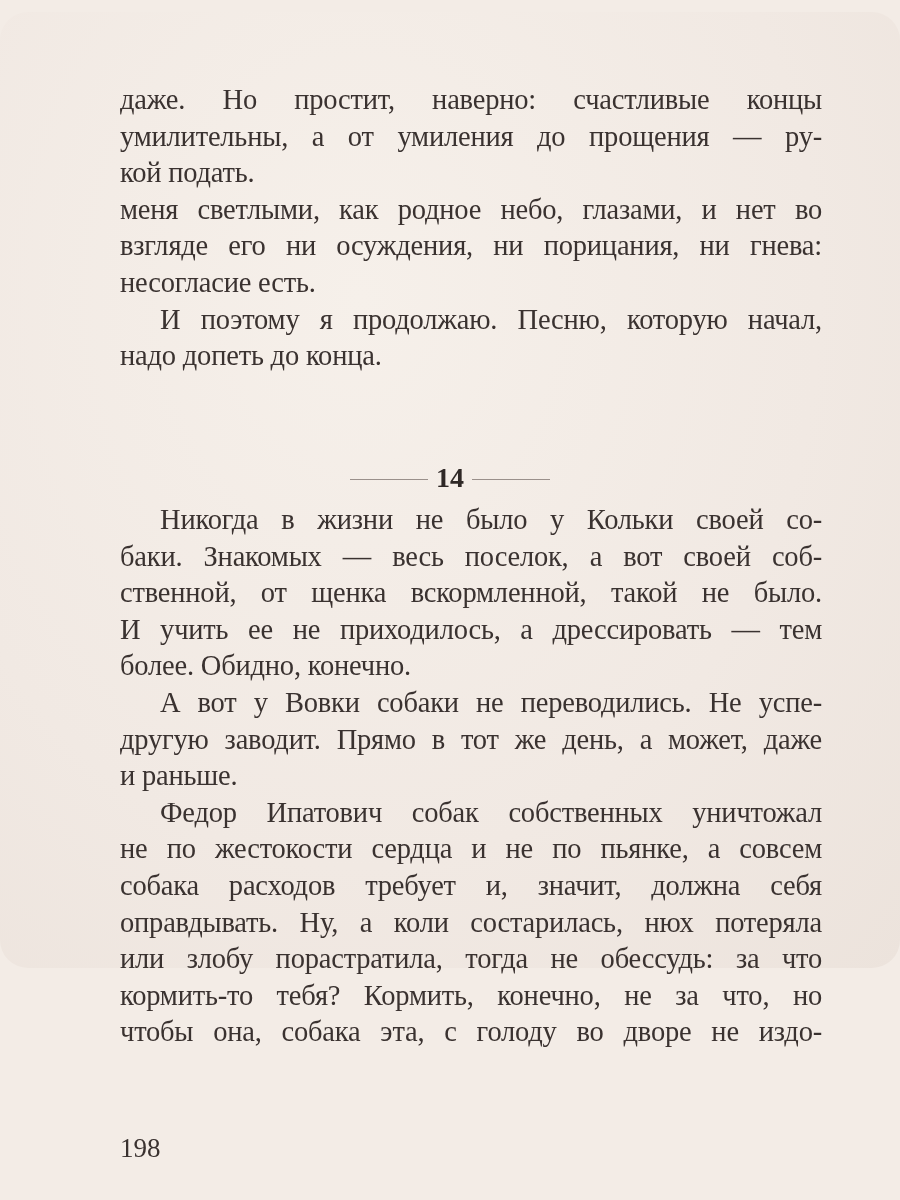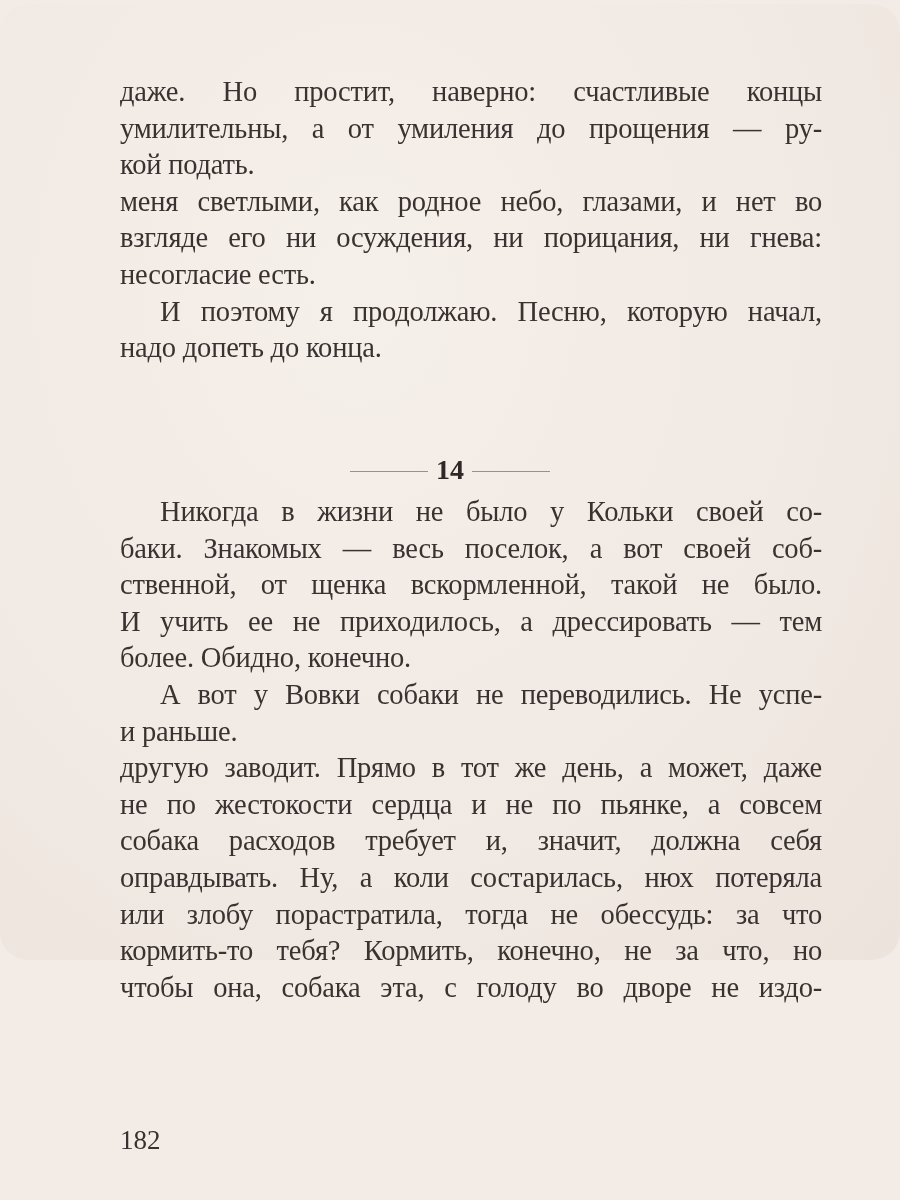--- a/index.html
+++ b/index.html
@@ -4,21 +4,21 @@
 <style>
   html, body { margin: 0; padding: 0; }
   body {
     width: 900px; height: 1200px; overflow: hidden;
     background: #f3ece6;
     font-family: "Liberation Serif", "DejaVu Serif", serif;
     color: #3a3230;
     position: relative;
   }
   .page {
-    position: absolute; left: 0; top: 4px; width: 900px; height: 956px;
+    position: absolute; left: 0; top: 12px; width: 900px; height: 956px;
     background: radial-gradient(ellipse at 40% 30%, #f6f0ea 0%, #f1e9e3 60%, #ece3dc 100%);
     border-radius: 28px;
   }
   .text-block {
     position: absolute; left: 120px; width: 702px;
     font-size: 28.5px; line-height: 36.6px;
     letter-spacing: -0.2px;
   }
   .line {
     display: block; white-space: nowrap;
@@ -63,26 +63,27 @@
     <span class="rule"></span>
   </div>
 
   <div class="text-block" id="block2">
       <span class="line indent">Никогда в жизни не было у Кольки своей со-</span>
       <span class="line">баки. Знакомых — весь поселок, а вот своей соб-</span>
       <span class="line">ственной, от щенка вскормленной, такой не было.</span>
       <span class="line">И учить ее не приходилось, а дрессировать — тем</span>
       <span class="line last">более. Обидно, конечно.</span>
       <span class="line indent">А вот у Вовки собаки не переводились. Не успе-</span>
+      <span class="line">другую заводит. Прямо в тот же день, а может, даже</span>
       <span class="line last">и раньше.</span>
-      <span class="line">другую заводит. Прямо в тот же день, а может, даже</span>
+      <span class="line indent">Федор Ипатович собак собственных уничтожал</span>
       <span class="line">не по жестокости сердца и не по пьянке, а совсем</span>
       <span class="line">собака расходов требует и, значит, должна себя</span>
       <span class="line">оправдывать. Ну, а коли состарилась, нюх потеряла</span>
       <span class="line">или злобу порастратила, тогда не обессудь: за что</span>
       <span class="line">кормить-то тебя? Кормить, конечно, не за что, но</span>
       <span class="line">чтобы она, собака эта, с голоду во дворе не издо-</span>
     </div>
 
   <div class="footer">
-    <span>182</span>
+    <span>198</span>
   </div>
 </div>
 
 </body></html>

